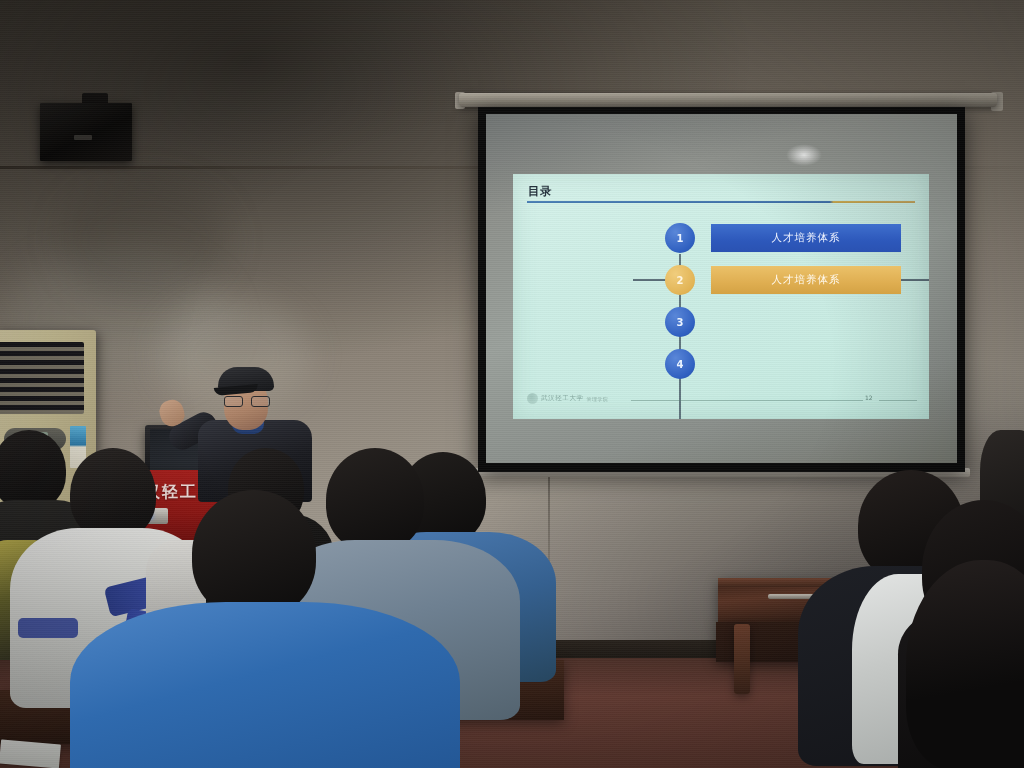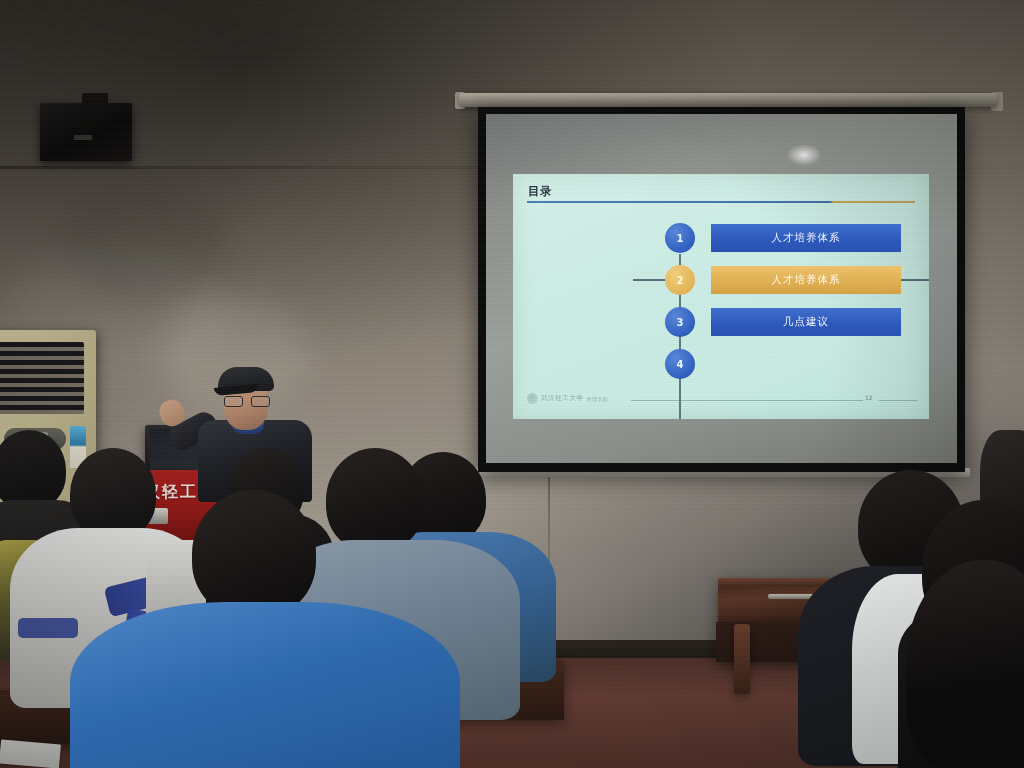--- a/index.html
+++ b/index.html
@@ -218,21 +218,20 @@
 
           <div class="toc-row">
             <div class="toc-tick-l"></div>
             <div class="toc-tick-r"></div>
             <div class="toc-num gold">2</div>
             <div class="toc-bar gold">人才培养体系</div>
           </div>
 
           <div class="toc-row">
             <div class="toc-num blue">3</div>
-            <div class="toc-bar blue">几点建议</div>
           </div>
 
           <div class="toc-row">
             <div class="toc-num blue">4</div>
           </div>
         </div>
 
         <div class="slide-footer">
           <div class="footer-logo">
             <span class="logo-mark"></span>

